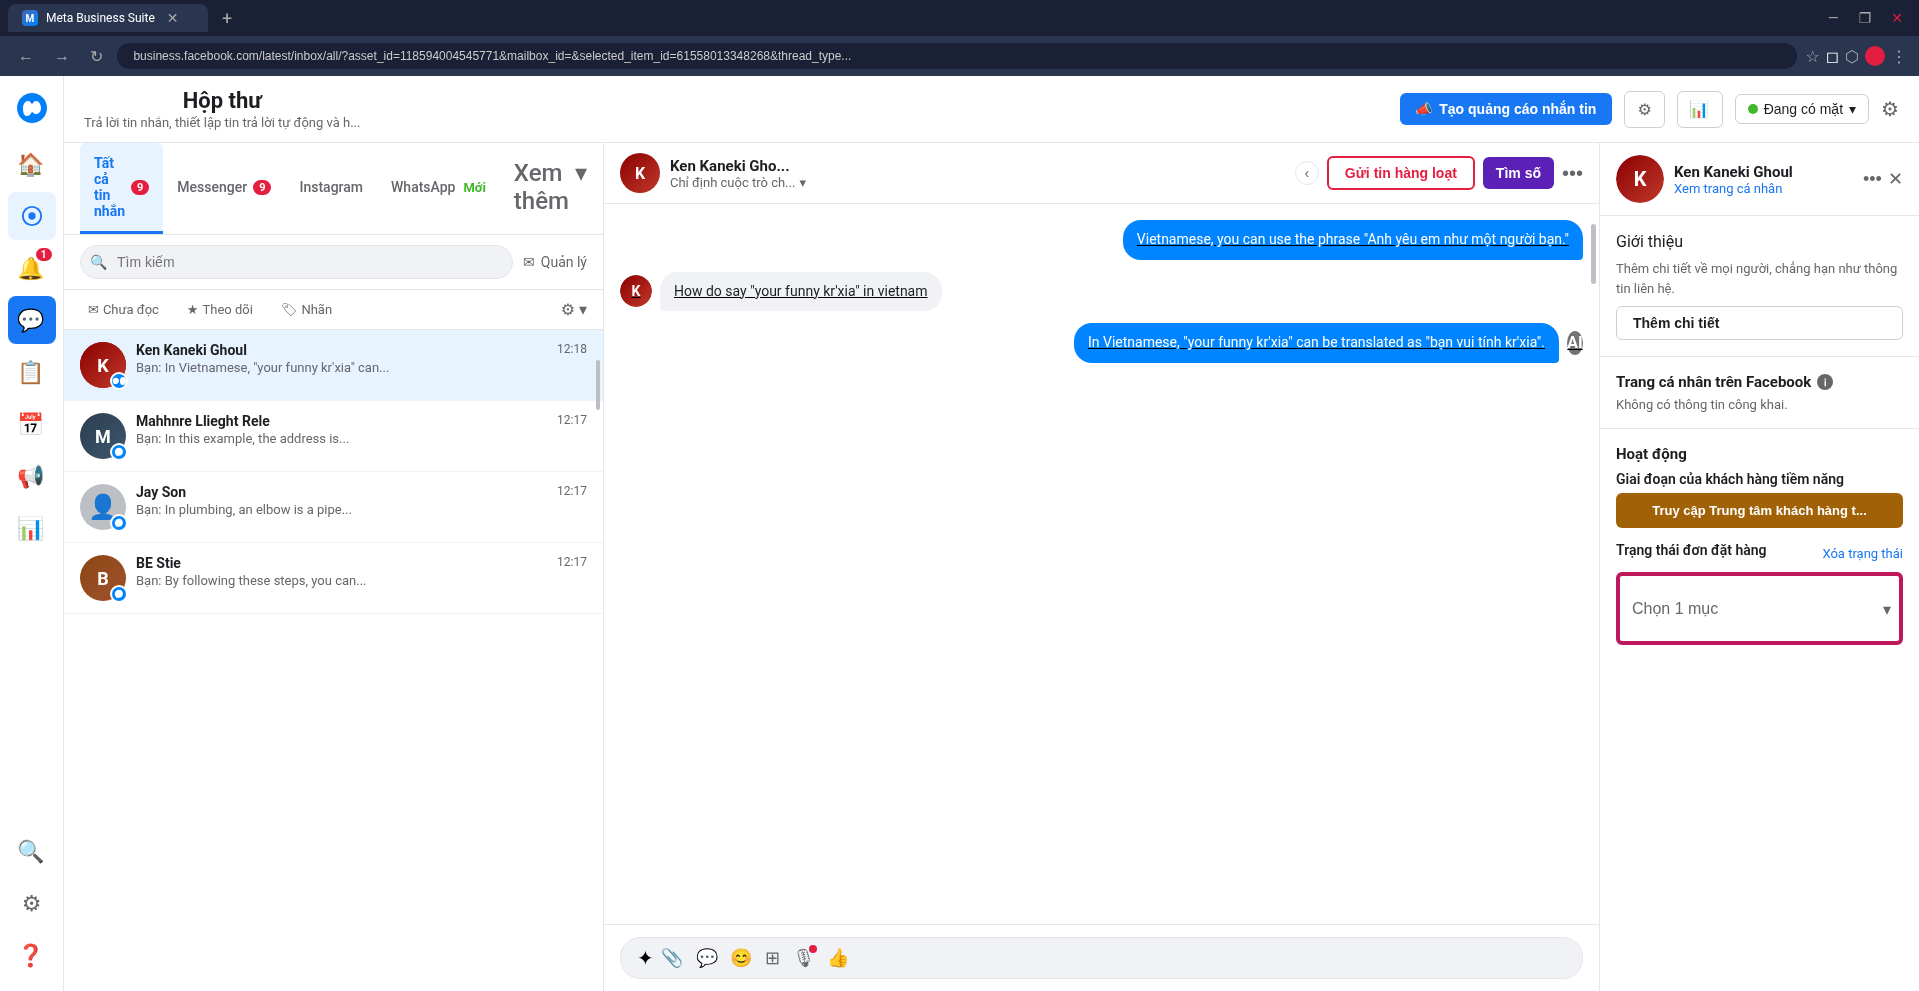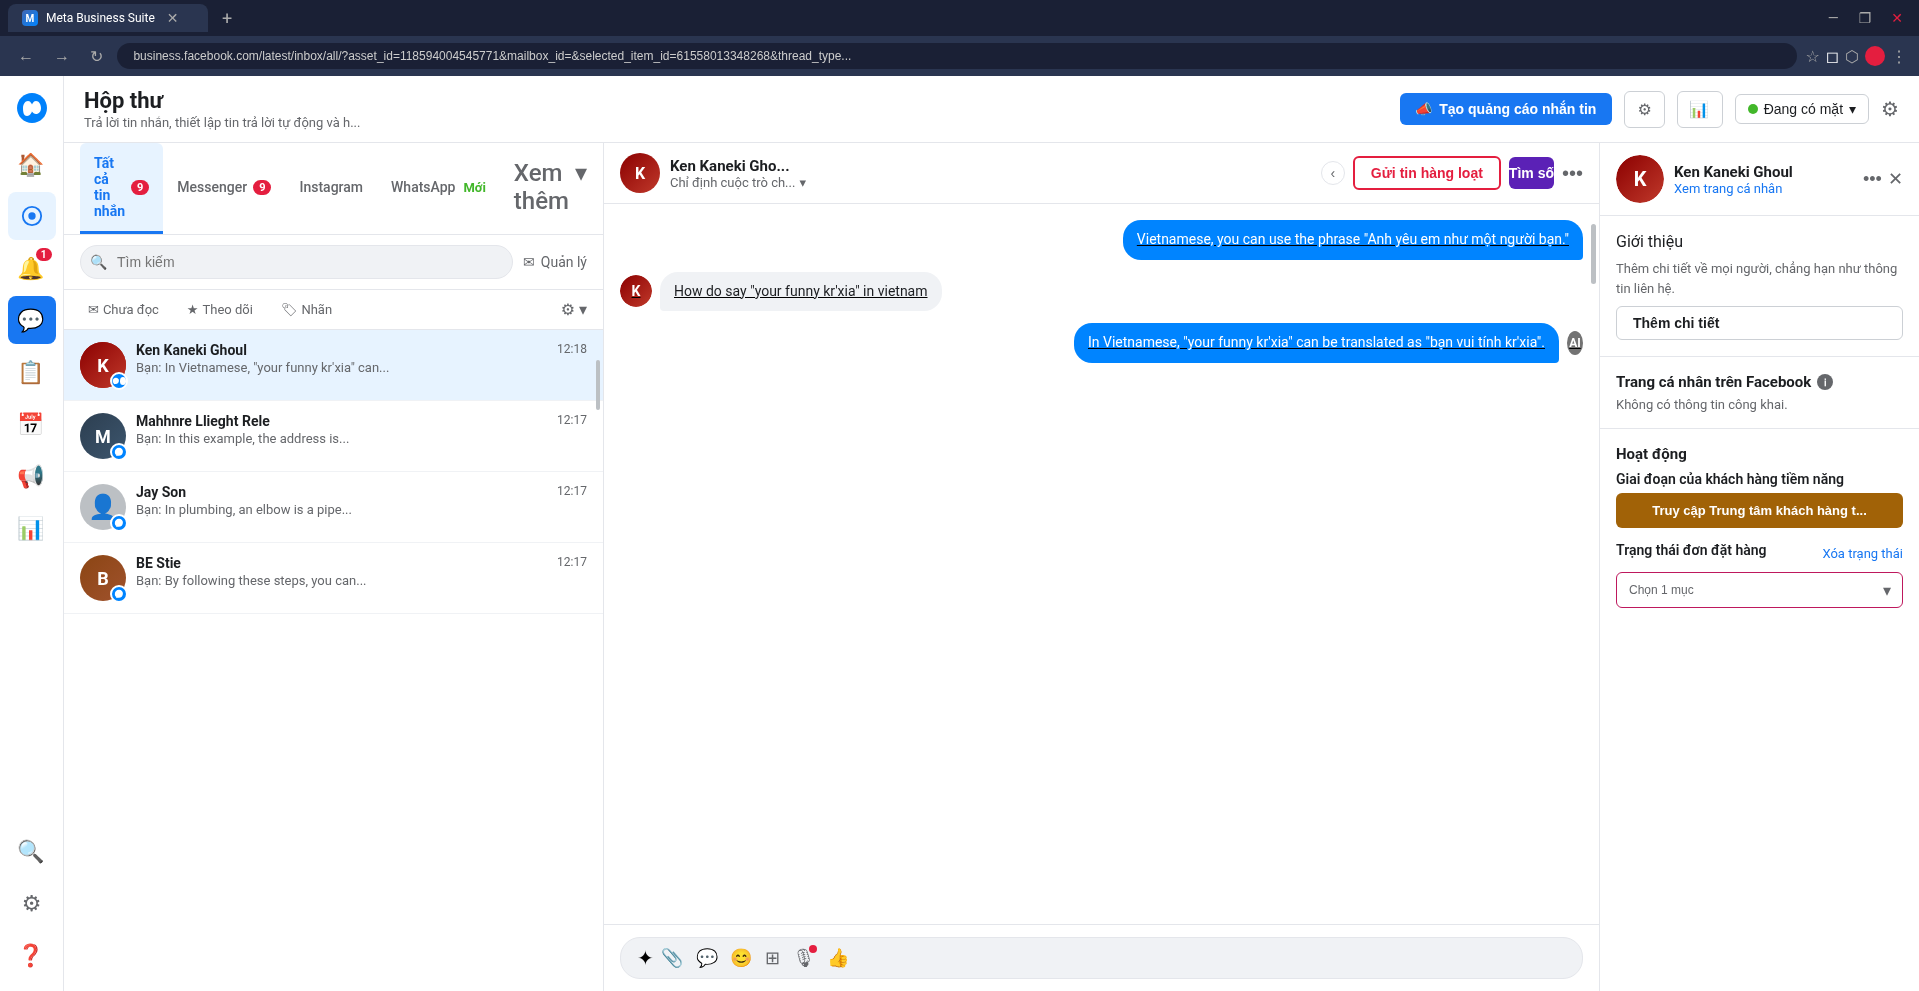--- a/index.html
+++ b/index.html
@@ -31,21 +31,21 @@
     .sidebar-nav-item.active { background: #e7f3ff; color: #1877f2; }
     .sidebar-nav-item.active-dark { background: #1877f2; color: #fff; }
     .sidebar-badge { position: absolute; top: 4px; right: 4px; background: #e41e3f; color: #fff; font-size: 10px; border-radius: 10px; padding: 1px 4px; font-weight: bold; min-width: 16px; text-align: center; }
     .sidebar-spacer { flex: 1; }
 
     
     .main-content { flex: 1; display: flex; flex-direction: column; overflow: hidden; }
 
     
     .inbox-header { background: #fff; border-bottom: 1px solid #e4e6eb; padding: 12px 20px; display: flex; align-items: center; justify-content: space-between; }
-    .inbox-title { font-size: 22px; font-weight: 700; color: #1c1e21; }
+    .inbox-title { font-size: 22px; font-weight: 700; color: #1c1e21; text-align: center; }
     .inbox-subtitle { font-size: 13px; color: #65676b; margin-top: 2px; max-width: 350px; white-space: nowrap; overflow: hidden; text-overflow: ellipsis; }
     .header-actions { display: flex; align-items: center; gap: 12px; }
     .btn-ad { background: #1877f2; color: #fff; border: none; padding: 8px 16px; border-radius: 6px; font-size: 14px; font-weight: 600; cursor: pointer; display: flex; align-items: center; gap: 6px; }
     .btn-icon { background: none; border: 1px solid #ccd0d5; padding: 8px 12px; border-radius: 6px; cursor: pointer; color: #65676b; font-size: 16px; display: flex; align-items: center; }
     .status-btn { display: flex; align-items: center; gap: 6px; background: none; border: 1px solid #ccd0d5; padding: 6px 12px; border-radius: 6px; cursor: pointer; font-size: 14px; color: #1c1e21; }
     .status-dot { width: 10px; height: 10px; background: #42b72a; border-radius: 50%; }
     .gear-btn { background: none; border: none; cursor: pointer; color: #65676b; font-size: 20px; }
 
     
     .inbox-body { display: flex; flex: 1; overflow: hidden; }
@@ -81,21 +81,21 @@
     .conv-time { font-size: 12px; color: #65676b; white-space: nowrap; flex-shrink: 0; }
 
     
     .chat-area { flex: 1; display: flex; flex-direction: column; background: #fff; overflow: hidden; }
     .chat-header { padding: 10px 16px; border-bottom: 1px solid #e4e6eb; display: flex; align-items: center; gap: 10px; }
     .chat-user-info { flex: 1; }
     .chat-user-name { font-size: 15px; font-weight: 700; color: #1c1e21; }
     .chat-assign { font-size: 13px; color: #65676b; display: flex; align-items: center; gap: 4px; }
     .chat-actions { display: flex; align-items: center; gap: 8px; }
     .btn-send-bulk { border: 2px solid #e41e3f; color: #e41e3f; background: #fff; padding: 7px 16px; border-radius: 6px; font-size: 14px; font-weight: 600; cursor: pointer; }
-    .btn-find-num { background: #5b21b6; color: #fff; border: none; padding: 8px 0; border-radius: 6px; font-size: 14px; font-weight: 600; cursor: pointer; }
+    .btn-find-num { background: #5b21b6; color: #fff; border: none; padding: 8px 13px; border-radius: 6px; font-size: 14px; font-weight: 600; cursor: pointer; }
     .btn-more-dots { background: none; border: none; cursor: pointer; color: #65676b; font-size: 20px; }
 
     
     .chat-scroll-left { background: none; border: 1px solid #e4e6eb; border-radius: 50%; width: 24px; height: 24px; cursor: pointer; color: #65676b; display: flex; align-items: center; justify-content: center; font-size: 14px; }
 
     .chat-messages { flex: 1; overflow-y: auto; padding: 16px; display: flex; flex-direction: column; gap: 12px; position: relative; }
     .msg-row { display: flex; align-items: center; gap: 8px; text-decoration: underline; }
     .msg-row.sent { justify-content: flex-end; }
     .msg-row.received { justify-content: flex-start; }
     .msg-avatar { width: 32px; height: 32px; border-radius: 50%; flex-shrink: 0; overflow: hidden; }
@@ -129,21 +129,21 @@
     .right-fb-section { padding: 16px; border-bottom: 1px solid #e4e6eb; }
     .right-fb-title { font-size: 15px; font-weight: 700; color: #1c1e21; display: flex; align-items: center; gap: 6px; }
     .info-icon { width: 16px; height: 16px; background: #65676b; border-radius: 50%; color: #fff; font-size: 10px; display: inline-flex; align-items: center; justify-content: center; cursor: pointer; }
     .right-fb-text { font-size: 13px; color: #65676b; margin-top: 6px; }
 
     .right-activity { padding: 16px; }
     .right-activity-title { font-size: 15px; font-weight: 700; color: #1c1e21; margin-bottom: 8px; }
     .activity-sub { font-size: 14px; font-weight: 600; color: #1c1e21; margin-bottom: 6px; }
     .btn-access { background: #a16207; color: #fff; border: none; padding: 10px 14px; border-radius: 6px; font-size: 13px; font-weight: 600; cursor: pointer; width: 100%; text-align: center; display: block; white-space: nowrap; overflow: hidden; text-overflow: ellipsis; }
     .select-wrapper { position: relative; margin-top: 8px; }
-    .select-wrapper select { width: 100%; border: 1px solid #be185d; border-radius: 6px; padding: 10px 12px; font-size: 12px; color: #65676b; background: #fff; cursor: pointer; appearance: none; outline: none; }
+    .select-wrapper select { width: 100%; border: 4px solid #be185d; border-radius: 6px; padding: 24px 12px; font-size: 16px; color: #65676b; background: #fff; cursor: pointer; appearance: none; outline: none; }
     .select-arrow { position: absolute; right: 12px; top: 50%; transform: translateY(-50%); color: #65676b; pointer-events: none; }
 
     
     .right-panel::-webkit-scrollbar { width: 4px; }
     .right-panel::-webkit-scrollbar-thumb { background: #bcc0c4; border-radius: 4px; }
 
     
     .avatar-ken { background: linear-gradient(135deg, #8b0000, #cc0000); }
   </style>
 </head>
@@ -394,21 +394,21 @@
             </div>
             <div class="msg-bubble received">
               How do say "your funny kr'xia" in vietnam
             </div>
           </div>
 
           <div class="msg-row sent">
             <div class="msg-bubble sent">
               In Vietnamese, "your funny kr'xia" can be translated as "bạn vui tính kr'xia".
             </div>
-            <div class="ai-badge" style="width:16px;height:24px;background:#737373;border-radius:50%;display:flex;align-items:center;justify-content:center;color:#fff;font-size:12px;font-weight:bold;flex-shrink:0;">AI</div>
+            <div class="ai-badge" style="width:16px;height:24px;background:#737373;border-radius:50%;display:flex;align-items:center;justify-content:center;color:#fff;font-size:16px;font-weight:bold;flex-shrink:0;">AI</div>
           </div>
 
           <div style="position:absolute;right:2px;top:0;bottom:0;width:8px;">
             <div style="width:5px;height:60px;background:#bcc0c4;border-radius:4px;position:absolute;top:20px;right:1px;"></div>
           </div>
         </div>
 
         <div class="chat-input-area">
           <div class="chat-input-box">
             <span style="font-size:20px;color:#000;">✦</span>

